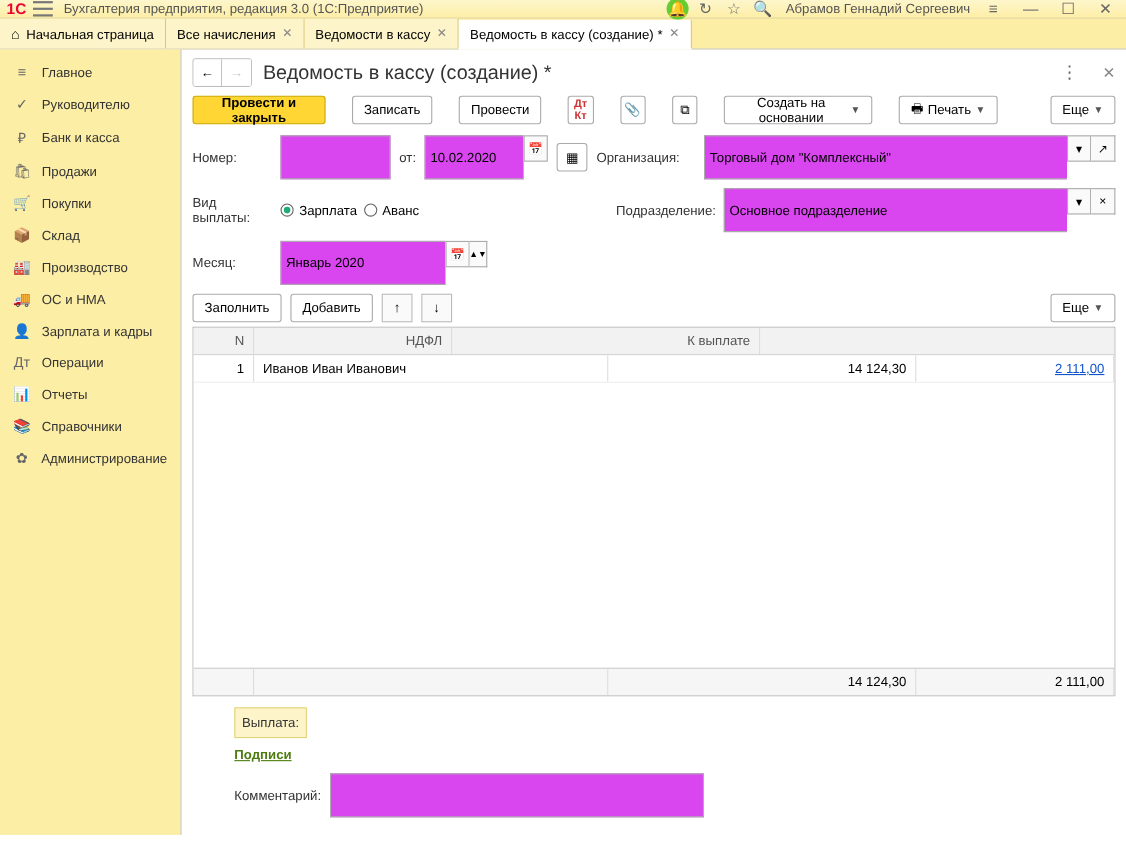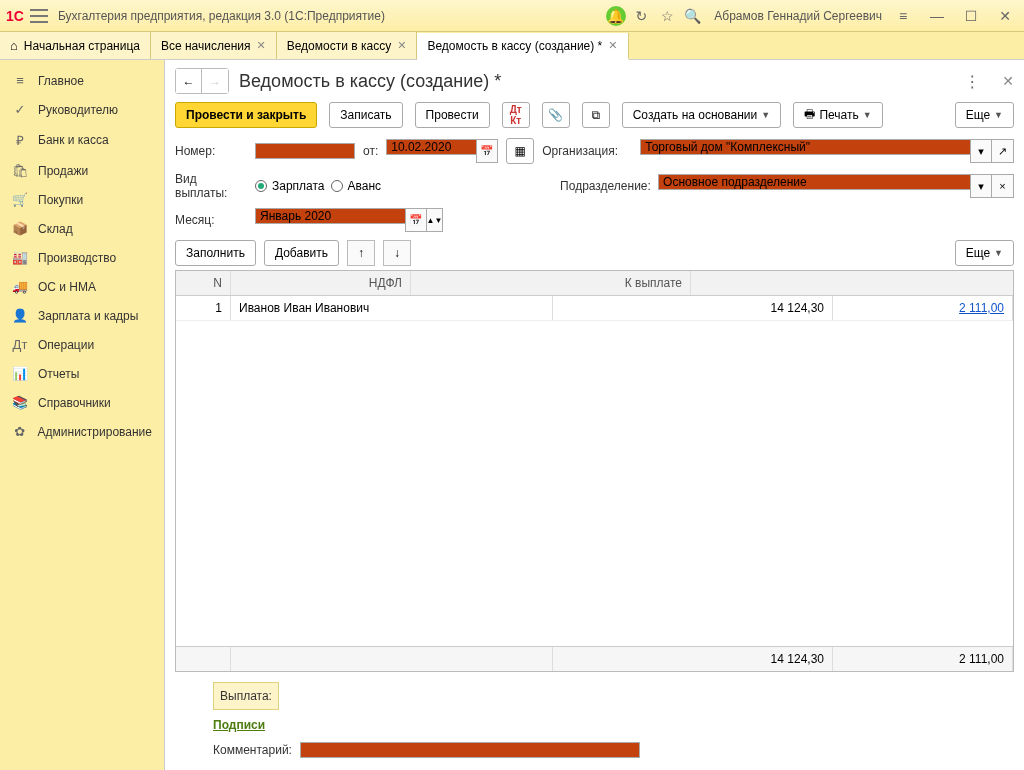--- a/index.html
+++ b/index.html
@@ -1,17 +1,17 @@
 <!DOCTYPE html>
 <html><head>
 <meta charset="utf-8">
 <style>
 * { box-sizing: border-box; margin: 0; padding: 0; font-family: Arial, sans-serif; font-size: 12px; }
 body { background: #fff; width: 1024px; height: 770px; overflow: hidden; }
-.titlebar { height: 32px; background: linear-gradient(#fef6cc, #fdeea6); display: flex; align-items: center; padding: 0 6px; border-bottom: 1px solid #d6c97a; }
+.titlebar { height: 17px; background: linear-gradient(#fef6cc, #fdeea6); display: flex; align-items: center; padding: 0 6px; border-bottom: 1px solid #d6c97a; }
 .logo-1c { color: #e03; font-weight: bold; font-size: 14px; margin-right: 6px; }
 .hamburger { width: 18px; height: 14px; margin-right: 10px; cursor: pointer; display: flex; flex-direction: column; justify-content: space-between; }
 .hamburger div { height: 2px; background: #777; }
 .titlebar-title { flex: 1; color: #555; }
 .tb-icon { width: 22px; height: 22px; margin: 0 2px; display: flex; align-items: center; justify-content: center; cursor: pointer; color: #666; font-size: 14px; }
 .bell { background: #6c3; color: #fff; border-radius: 50%; width: 20px; height: 20px; }
 .username { color: #555; margin: 0 8px; }
 .wincontrols { display: flex; gap: 8px; margin-left: 8px; }
 .tabsbar { height: 28px; background: #fdeea6; display: flex; align-items: stretch; border-bottom: 1px solid #ccc; }
 .tab { display: flex; align-items: center; padding: 0 10px; border-right: 1px solid #d6c97a; background: #fdf4c9; cursor: pointer; gap: 6px; }
@@ -21,29 +21,29 @@
 .app-body { display: flex; height: calc(770px - 56px); }
 .sidebar { width: 165px; background: #fdeea6; border-right: 1px solid #ccc; padding-top: 6px; overflow-y: auto; }
 .nav-item { display: flex; align-items: center; padding: 7px 12px; cursor: pointer; color: #333; gap: 10px; }
 .nav-icon { width: 16px; text-align: center; color: #666; font-size: 13px; }
 .content { flex: 1; display: flex; flex-direction: column; padding: 8px 10px; overflow: hidden; }
 .content-head { display: flex; align-items: center; gap: 10px; margin-bottom: 8px; }
 .navbtns { display: flex; border: 1px solid #bbb; border-radius: 3px; }
 .navbtns button { width: 26px; height: 24px; background: #fff; border: none; border-right: 1px solid #bbb; cursor: pointer; }
 .navbtns button:last-child { border-right: none; }
 .page-title { font-size: 18px; color: #333; }
-.toolbar { display: flex; align-items: center; gap: 12px; margin-bottom: 10px; }
+.toolbar { display: flex; align-items: center; gap: 24px; margin-bottom: 10px; }
 .btn { height: 26px; padding: 0 10px; border: 1px solid #aaa; border-radius: 3px; background: #fff; cursor: pointer; display: inline-flex; align-items: center; gap: 4px; }
 .btn.primary { background: #ffd633; border-color: #c9a800; font-weight: bold; }
 .btn.icon-only { width: 28px; padding: 0; justify-content: center; }
 .btn .caret { font-size: 9px; color: #555; }
 .spacer { flex: 1; }
 .form-row { display: flex; align-items: center; gap: 8px; margin-bottom: 8px; }
 .form-label { color: #333; }
-.input { height: 16px; border: 1px solid #aaa; padding: 0 4px; background: #c2410c; }
+.input { height: 40px; border: 1px solid #aaa; padding: 0 4px; background: #d946ef; }
 .input-group { display: flex; }
 .input-group .input { border-right: none; }
 .input-group .addon { width: 22px; height: 24px; border: 1px solid #aaa; background: #fafafa; display: flex; align-items: center; justify-content: center; cursor: pointer; font-size: 11px; }
 .input-group .addon + .addon { border-left: none; }
 .radio-group { display: flex; align-items: center; gap: 6px; }
 .radio-group label { display: flex; align-items: center; gap: 5px; cursor: pointer; }
 .radio { width: 12px; height: 12px; border: 1px solid #666; border-radius: 50%; display: inline-flex; align-items: center; justify-content: center; }
 .radio.checked::after { content: ''; width: 6px; height: 6px; background: #2a7; border-radius: 50%; }
 .subtoolbar { display: flex; gap: 8px; margin-bottom: 4px; align-items: center; }
 .arrow-btn { width: 28px; height: 26px; border: 1px solid #bbb; background: #fafafa; cursor: pointer; }

